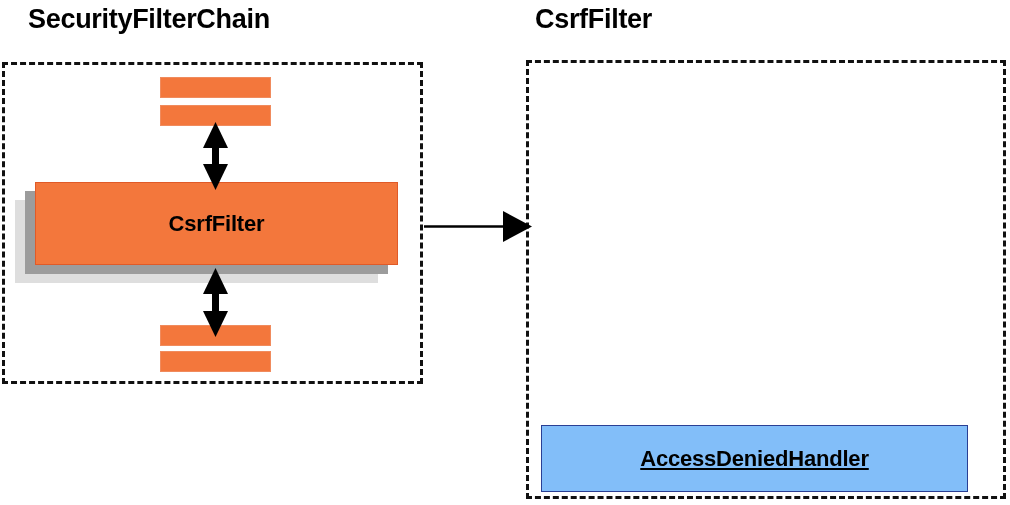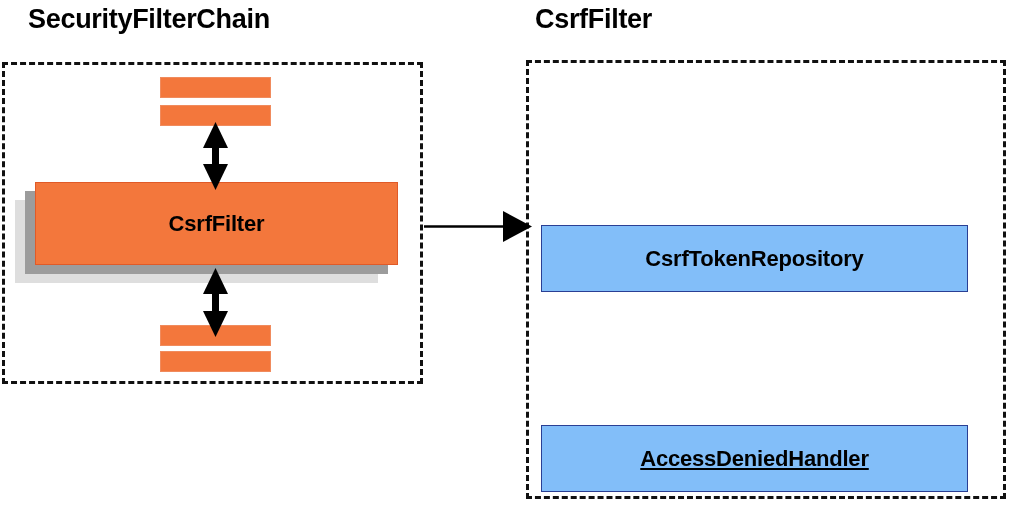--- a/index.html
+++ b/index.html
@@ -120,23 +120,20 @@
 <div class="bar" id="bar-bottom-1"></div>
 <div class="bar" id="bar-bottom-2"></div>
 
 <div class="panel-title" id="title-right">CsrfFilter</div>
 
 <div class="dashed-box" id="box-right"></div>
 
 <div class="blue-card" id="blue-card-0">
   <div class="sh-light"></div>
   <div class="sh-dark"></div>
-  <div class="face">
-    <span class="label">CsrfTokenRepository</span>
-  </div>
 </div>
 
 <div class="blue-card" id="blue-card-1">
   <div class="sh-light"></div>
   <div class="sh-dark"></div>
 </div>
 
 <div class="blue-card" id="blue-card-2">
   <div class="sh-light"></div>
   <div class="sh-dark"></div>

